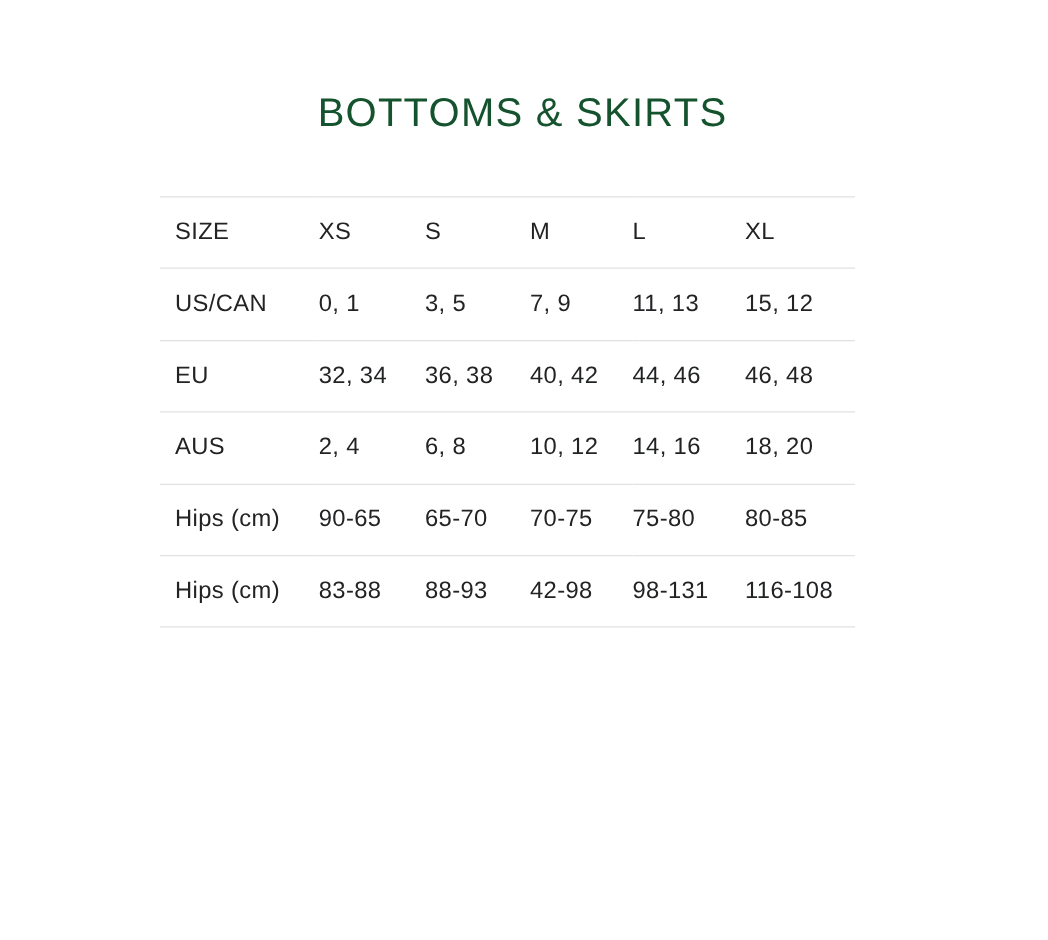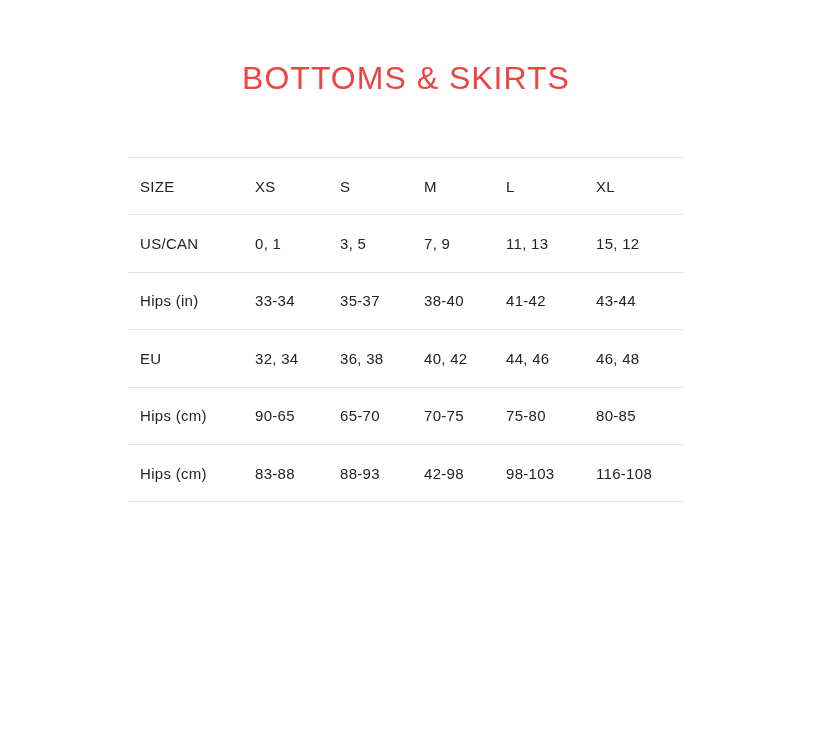--- a/index.html
+++ b/index.html
@@ -17,36 +17,36 @@
     width: 838px;
     height: 752px;
     background: #ffffff;
     overflow: hidden;
   }
   .title {
     position: absolute;
     left: 128px;
     top: 60px;
     width: 556px;
-    margin: 0;
+    margin: 12px;
     text-align: center;
     font-size: 32px;
     font-weight: 400;
     letter-spacing: 1px;
-    color: #ef4444;
+    color: #14532d;
     white-space: nowrap;
   }
   table.size-table {
     position: absolute;
     left: 128px;
     top: 157px;
     width: 556px;
     border-collapse: collapse;
     table-layout: fixed;
-    font-size: 15px;
+    font-size: 19px;
     letter-spacing: 0.3px;
     color: #222325;
   }
   table.size-table th,
   table.size-table td {
     font-weight: 400;
     text-align: left;
     vertical-align: middle;
     height: 56.4px;
     padding: 0;
@@ -92,47 +92,47 @@
     <tbody>
       <tr>
         <td>US/CAN</td>
         <td>0, 1</td>
         <td>3, 5</td>
         <td>7, 9</td>
         <td>11, 13</td>
         <td>15, 12</td>
       </tr>
       <tr>
-        <td>Hips (in)</td>
-        <td>33-34</td>
-        <td>35-37</td>
-        <td>38-40</td>
-        <td>41-42</td>
-        <td>43-44</td>
-      </tr>
-      <tr>
         <td>EU</td>
         <td>32, 34</td>
         <td>36, 38</td>
         <td>40, 42</td>
         <td>44, 46</td>
         <td>46, 48</td>
+      </tr>
+      <tr>
+        <td>AUS</td>
+        <td>2, 4</td>
+        <td>6, 8</td>
+        <td>10, 12</td>
+        <td>14, 16</td>
+        <td>18, 20</td>
       </tr>
       <tr>
         <td>Hips (cm)</td>
         <td>90-65</td>
         <td>65-70</td>
         <td>70-75</td>
         <td>75-80</td>
         <td>80-85</td>
       </tr>
       <tr>
         <td>Hips (cm)</td>
         <td>83-88</td>
         <td>88-93</td>
         <td>42-98</td>
-        <td>98-103</td>
+        <td>98-131</td>
         <td>116-108</td>
       </tr>
     </tbody>
   </table>
 
 </div>
 
 </body></html>

